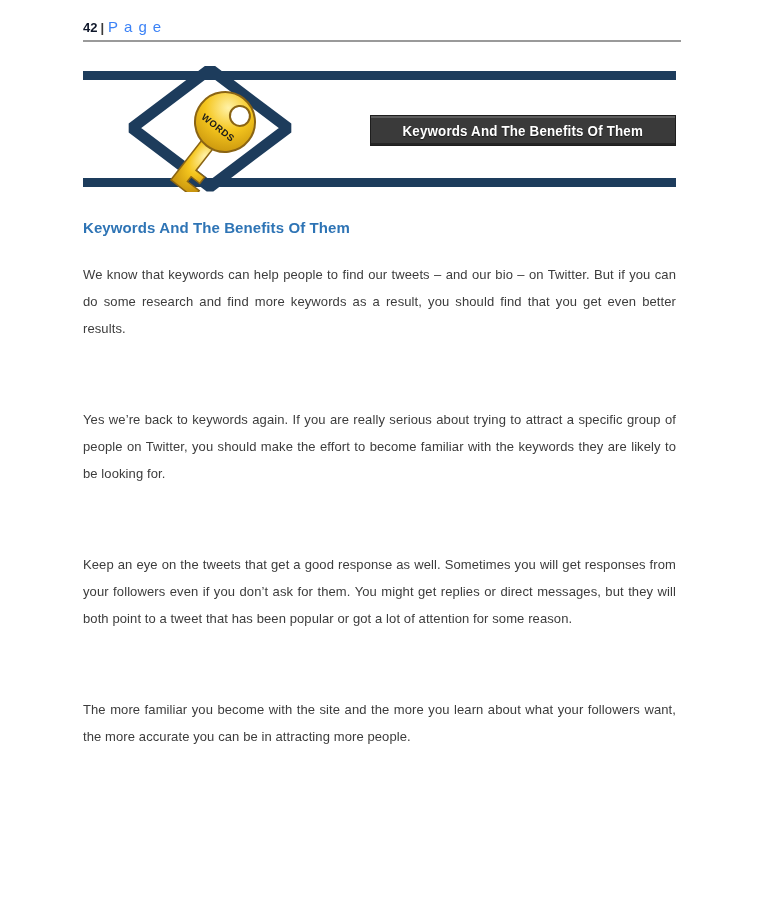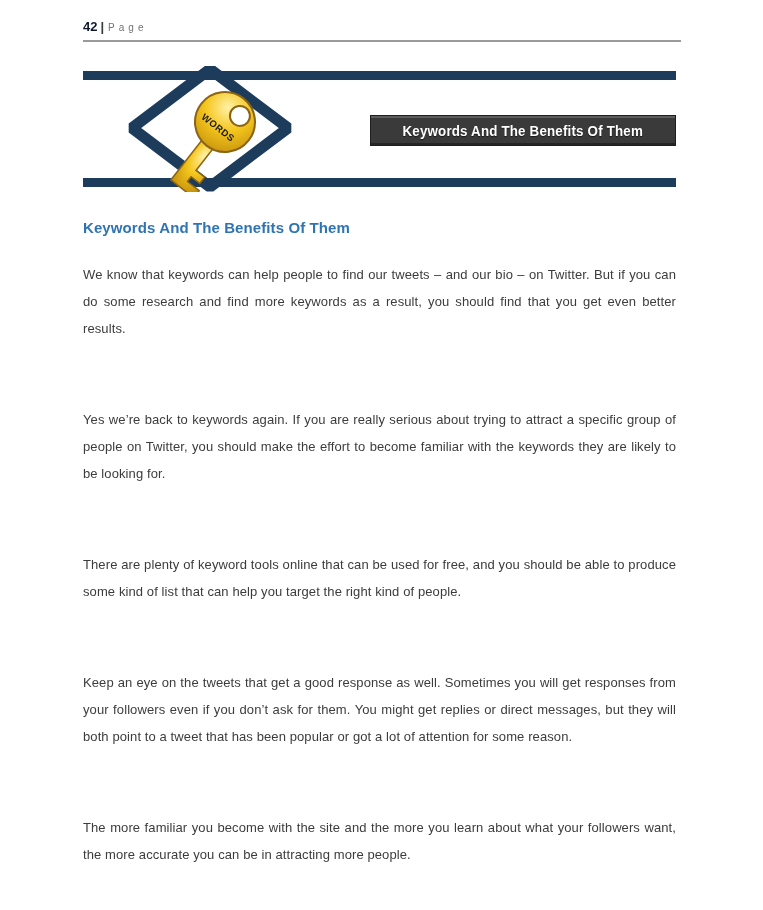--- a/index.html
+++ b/index.html
@@ -8,21 +8,21 @@
     width:763px; height:910px; overflow:hidden; position:relative;
     font-family:"Liberation Sans", sans-serif;
   }
   .sheet { width:763px; height:910px; padding:0 87px 0 83px; position:relative; }
 
   
   .page-header { padding-top:18px; }
   .page-header .pgline { font-size:13px; line-height:18px; white-space:nowrap; }
   .page-header .pgnum { font-weight:bold; color:#0f172a; }
   .page-header .pgsep { font-weight:bold; color:#3a3a3a; margin:0 4px 0 3px; }
-  .page-header .pglabel { color:#737373; letter-spacing:0.4em; font-size:10px; }
+  .page-header .pglabel { color:#3b82f6; letter-spacing:0.4em; font-size:15px; }
   .page-header .rule { margin-top:3px; height:2px; background:#9a9a9a; width:598px; }
 
   
   .graphic { position:relative; width:593px; height:126px; margin-top:24px; }
   .graphic svg { position:absolute; left:0; top:0; display:block; }
   .banner-plate {
     position:absolute; left:287px; top:49px; width:306px; height:31px;
     background:#3a3a3a; border:1px solid #1e1e1e;
     box-shadow: inset 0 2px 0 rgba(255,255,255,0.18), inset 0 -2px 0 rgba(0,0,0,0.35);
     display:flex; align-items:center; justify-content:center;
@@ -84,18 +84,17 @@
     <div class="banner-plate">
       <span class="banner-text">Keywords And The Benefits Of Them</span>
     </div>
   </div>
 
   <h1 class="section-heading">Keywords And The Benefits Of Them</h1>
 
   <div class="body-text">
     <p>We know that keywords can help people to find our tweets – and our bio – on Twitter.  But if you can do some research and find more keywords as a result, you should find that you get even better results.</p>
     <p>Yes we’re back to keywords again.  If you are really serious about trying to attract a specific group of people on Twitter, you should make the effort to become familiar with the keywords they are likely to be looking for.</p>
-    <p>There are plenty of keyword tools online that can be used for free, and you should be able to produce some kind of list that can help you target the right kind of people.</p>
     <p>Keep an eye on the tweets that get a good response as well.  Sometimes you will get responses from your followers even if you don’t ask for them.  You might get replies or direct messages, but they will both point to a tweet that has been popular or got a lot of attention for some reason.</p>
     <p>The more familiar you become with the site and the more you learn about what your followers want, the more accurate you can be in attracting more people.</p>
   </div>
 
 </div>
 
 </body></html>

